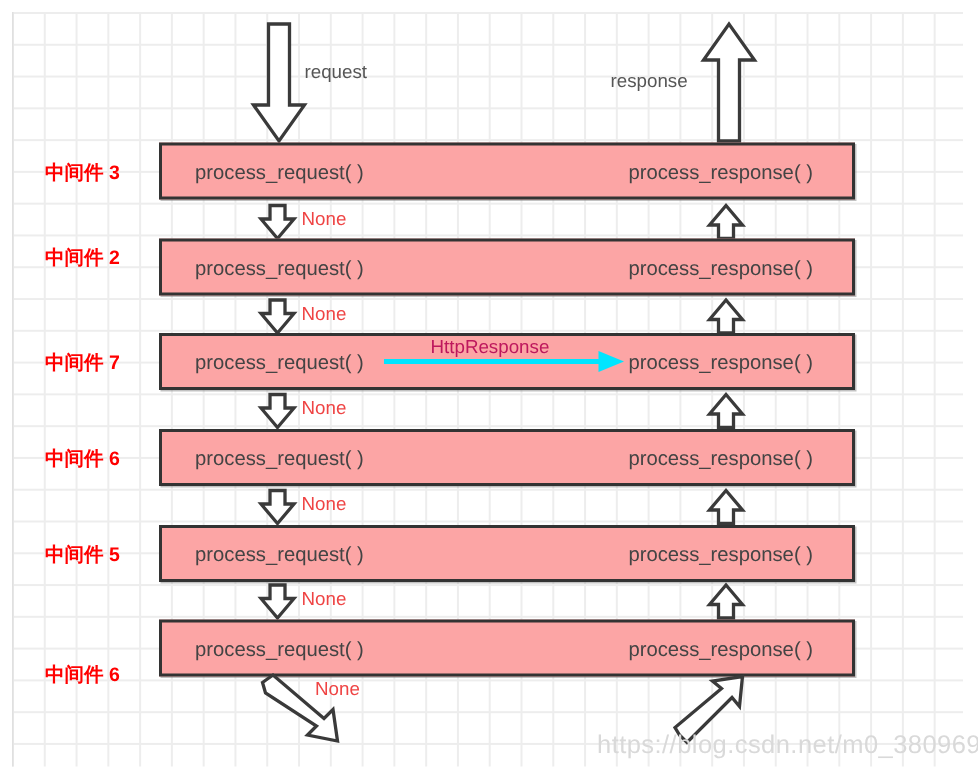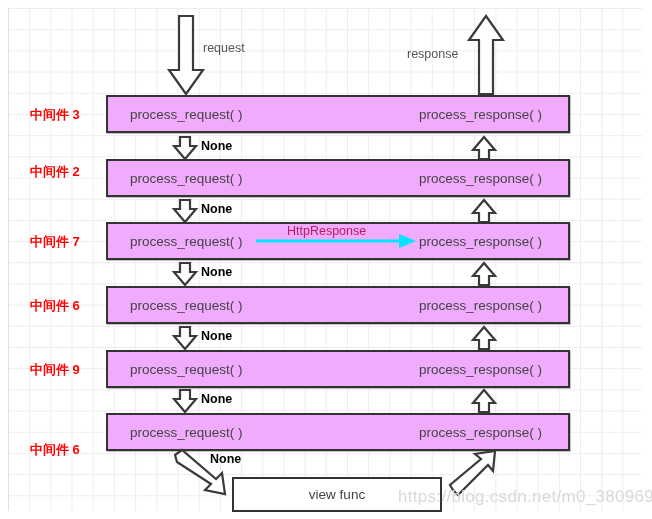--- a/index.html
+++ b/index.html
@@ -26,21 +26,21 @@
     position:absolute;left:8px;top:8px;width:1px;height:503px;background:#e0e0e0;
   }
 
   .mw-box{
     position:absolute;
     left:106px;
     width:464px;
     height:38px;
     box-sizing:border-box;
     border:2.5px solid #333333;
-    background:#f0abfc;
+    background:#fca5a5;
     box-shadow:1px 1px 0 rgba(120,120,120,.45);
   }
   .mw-box .lbl-req{
     position:absolute;
     left:22px;top:0;height:100%;
     display:flex;align-items:center;
     font-size:13.5px;color:#444444;
     white-space:nowrap;
   }
   .mw-box .lbl-res{
@@ -59,22 +59,22 @@
     text-align:left;
     font-size:13px;
     font-weight:bold;
     color:#ff0000;
     white-space:nowrap;
   }
 
   .none-label{
     position:absolute;
     font-size:12.5px;
-    font-weight:bold;
-    color:#000000;
+    font-weight:normal;
+    color:#ef4444;
     white-space:nowrap;
   }
 
   .arrow-svg{position:absolute;overflow:visible;}
   .outline-arrow{fill:#ffffff;stroke:#3a3a3a;stroke-width:2.2;stroke-linejoin:miter;}
 
   .plain-text{
     position:absolute;
     font-size:12.5px;
     color:#555555;
@@ -182,21 +182,21 @@
   </div>
 
   <svg class="arrow-svg" style="left:171px;top:325px;" width="28" height="26" viewBox="0 0 28 26">
     <path class="outline-arrow" d="M9,2 L19,2 L19,11 L25,11 L14,24 L3,11 L9,11 Z"></path>
   </svg>
   <div class="none-label" style="left:201px;top:329px;">None</div>
   <svg class="arrow-svg" style="left:470px;top:325px;" width="28" height="26" viewBox="0 0 28 26">
     <path class="outline-arrow" d="M9,24 L9,15 L3,15 L14,2 L25,15 L19,15 L19,24 Z"></path>
   </svg>
 
-  <div class="side-label" style="top:361px;">中间件 9</div>
+  <div class="side-label" style="top:361px;">中间件 5</div>
   <div class="mw-box" style="top:350px;">
     <span class="lbl-req">process_request( )</span>
     <span class="lbl-res">process_response( )</span>
   </div>
 
   <svg class="arrow-svg" style="left:171px;top:388px;" width="28" height="26" viewBox="0 0 28 26">
     <path class="outline-arrow" d="M9,2 L19,2 L19,11 L25,11 L14,24 L3,11 L9,11 Z"></path>
   </svg>
   <div class="none-label" style="left:201px;top:392px;">None</div>
   <svg class="arrow-svg" style="left:470px;top:388px;" width="28" height="26" viewBox="0 0 28 26">
@@ -207,23 +207,20 @@
   <div class="mw-box" style="top:413px;">
     <span class="lbl-req">process_request( )</span>
     <span class="lbl-res">process_response( )</span>
   </div>
 
   <svg class="arrow-svg" style="left:172px;top:449px;" width="58" height="48" viewBox="0 0 58 48">
     <path class="outline-arrow" d="M3,6 L10,1 L44,30 L50,24 L53,45 L33,41 L39,35 L5,13 Z"></path>
   </svg>
   <div class="none-label" style="left:210px;top:452px;">None</div>
 
-  <div class="view-box">
-    <span>view func</span>
-  </div>
 
   <svg class="arrow-svg" style="left:448px;top:448px;" width="50" height="48" viewBox="0 0 50 48">
     <path class="outline-arrow" d="M5,42 L10,47 L40,17 L45,23 L47,3 L27,6 L33,11 L2,37 Z"></path>
   </svg>
 
   <div class="watermark">https://blog.csdn.net/m0_38096916</div>
 
 </div>
 
 </body></html>

